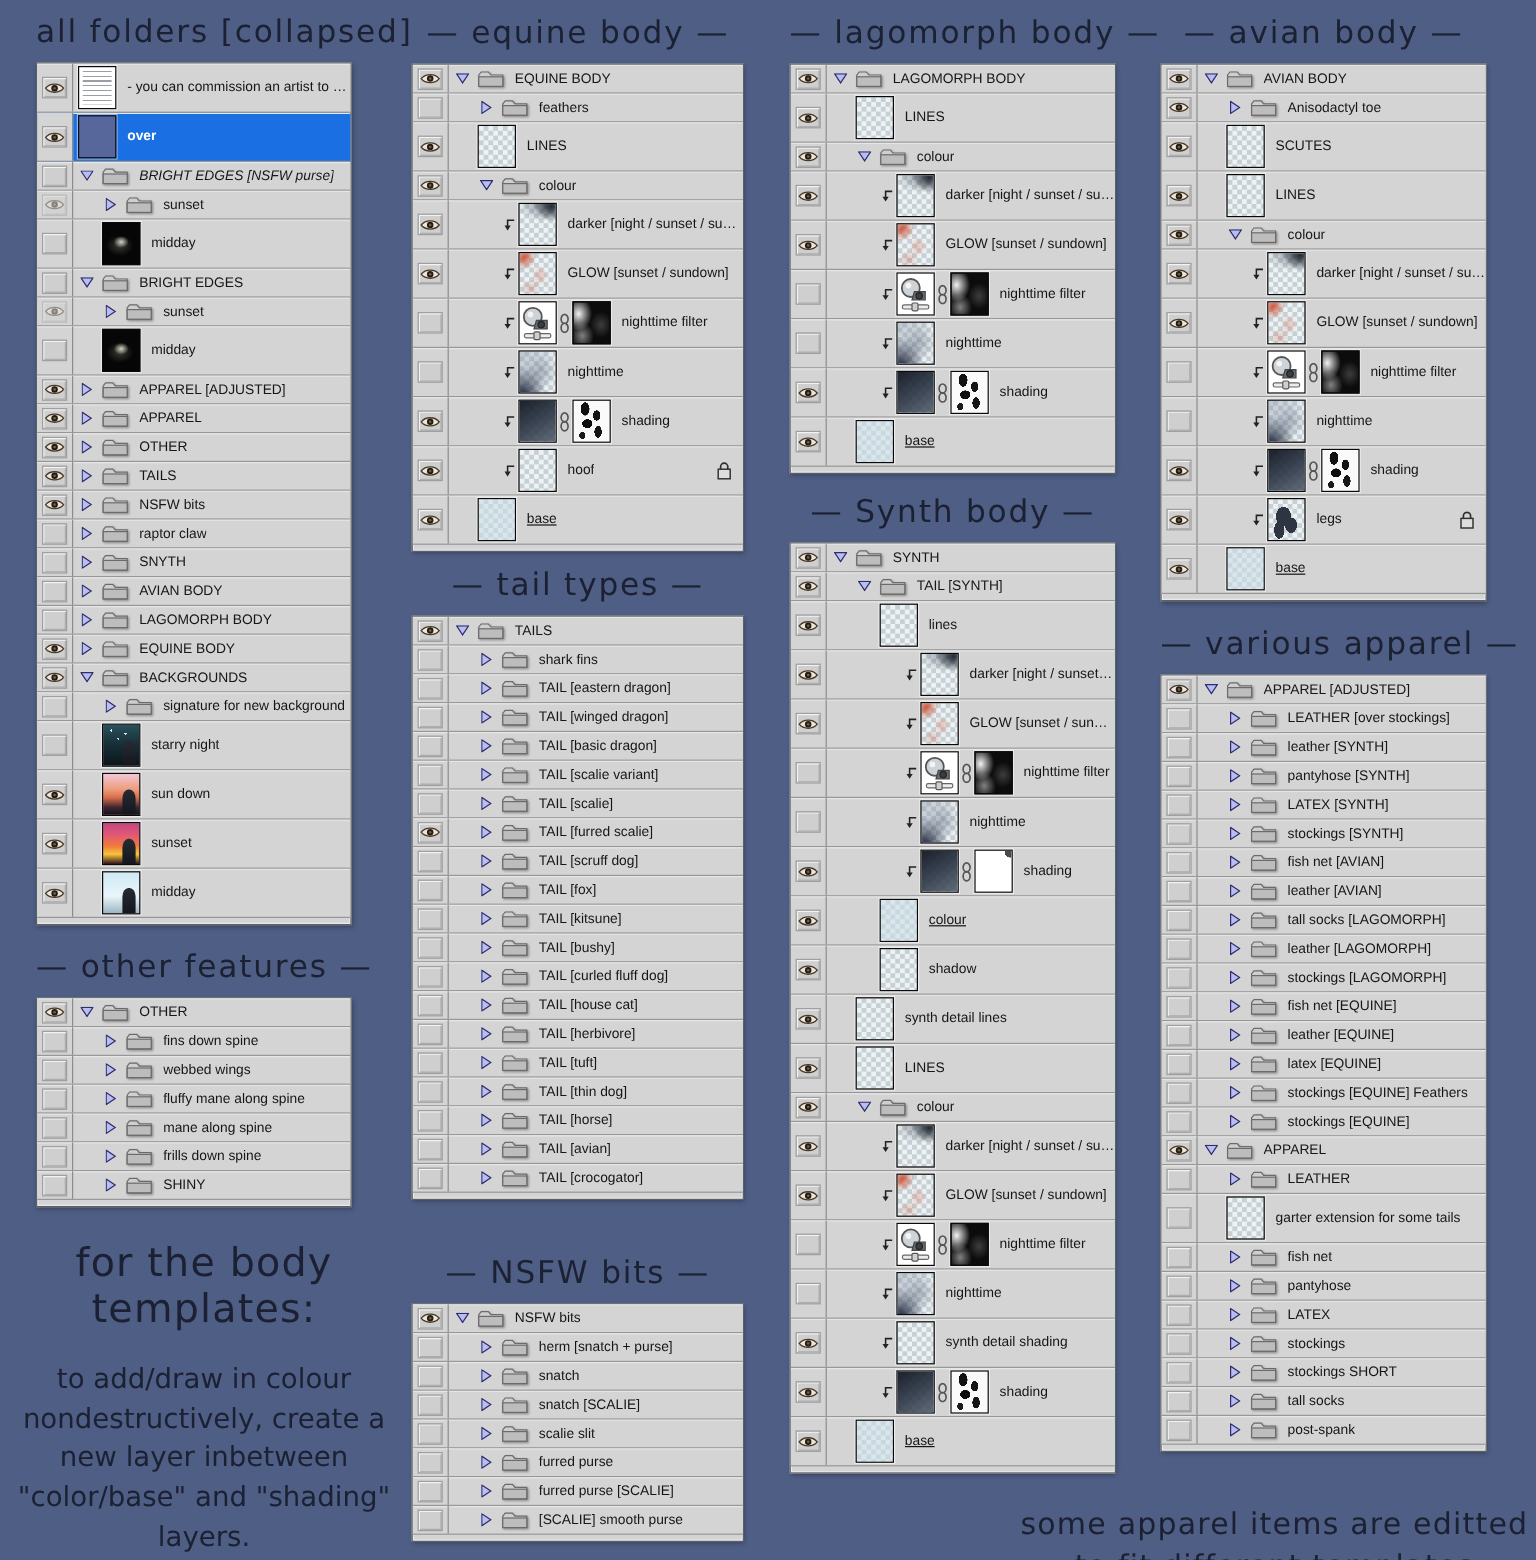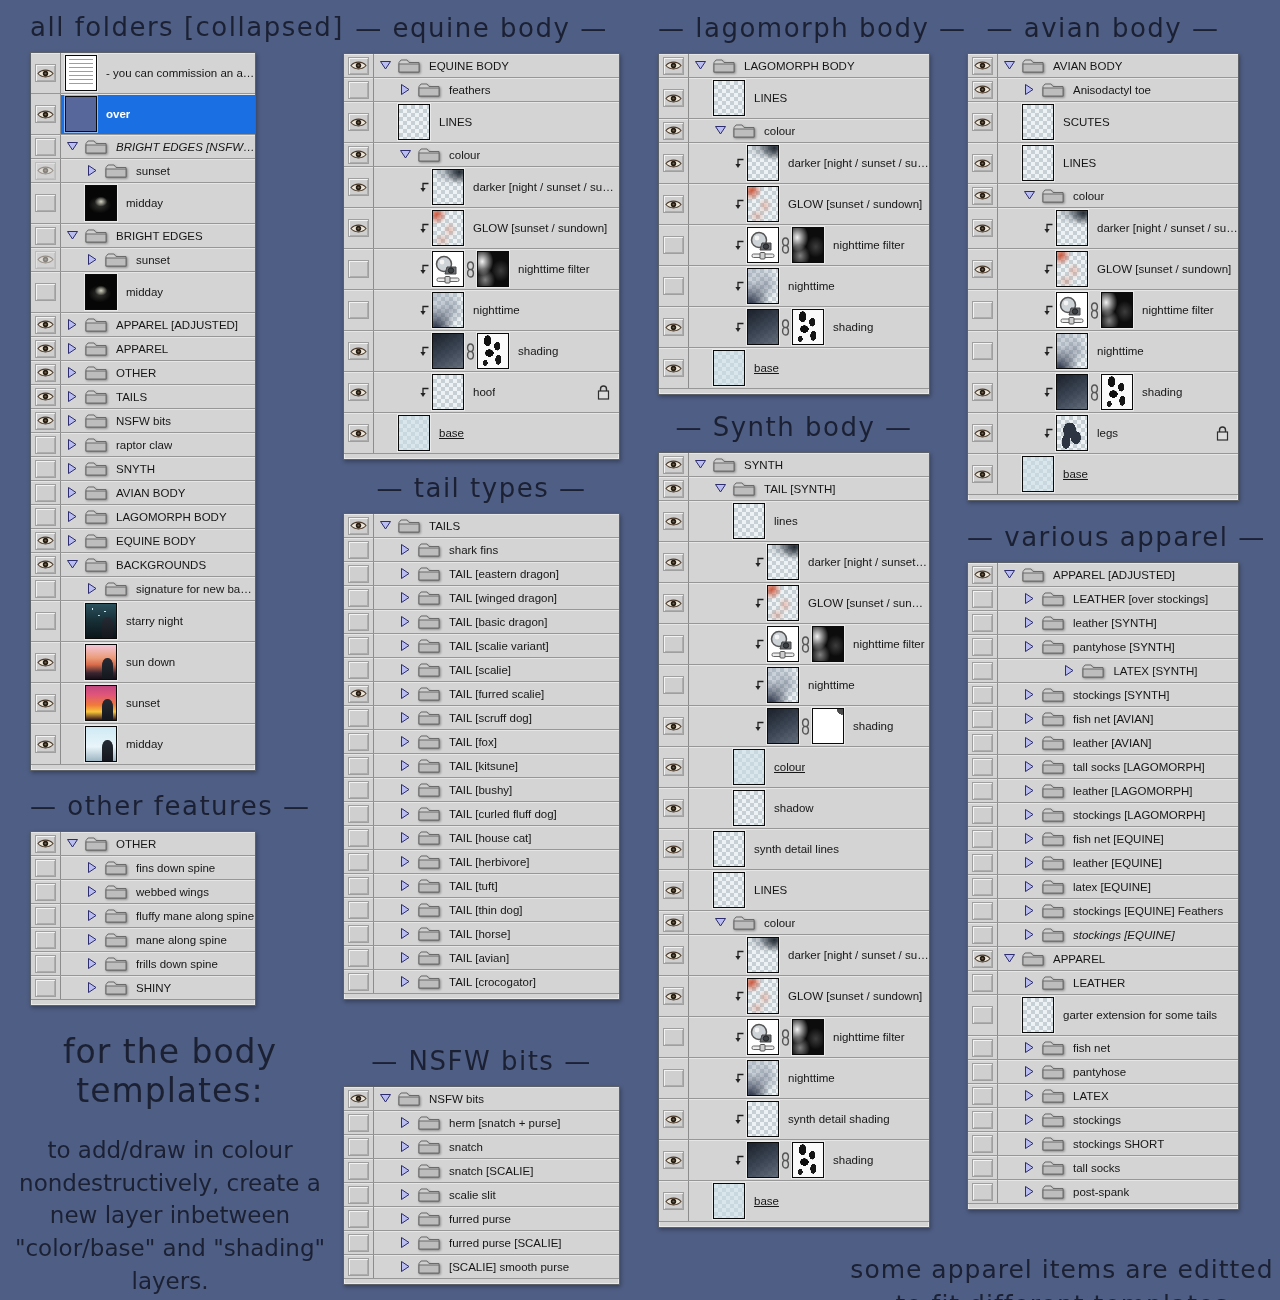--- a/index.html
+++ b/index.html
@@ -2,21 +2,21 @@
 <html><head>
 <meta charset="utf-8">
 <style>
   html,body{margin:0;padding:0}
   body{
     width:1280px;height:1300px;overflow:hidden;position:relative;
     background:#4f5e85;
     font-family:"Liberation Sans", sans-serif;
   }
   .col{position:absolute;top:0}
-  #col1{left:30px;width:226px}
+  #col1{left:30px;width:263px}
   #col2{left:343px;width:277px}
   #col3{left:658px;width:272px}
   #col4{left:967px;width:272px}
 
   .hand-title{
     font-family:"DejaVu Sans", sans-serif;
     font-size:26px;font-weight:500;color:#1b2133;
     text-align:center;letter-spacing:1.5px;white-space:nowrap;
   }
   #t0{margin:12px 0 10px}
@@ -2494,21 +2494,21 @@
               <rect x="1" y="5" width="20" height="8" fill="#bdbdbd" stroke="#6b6b6b"></rect>
             </svg>
           </span>
           <span class="lab">pantyhose [SYNTH]</span>
         </div>
       </div>
       <div class="prow t-f">
         <div class="eyecell">
           <div class="eyebox"></div>
         </div>
-        <div class="rowc" style="padding-left: 24px; justify-content: center;">
+        <div class="rowc" style="padding-left: 24px;">
           <span class="tri">
             <svg width="9" height="11" viewBox="0 0 9 11">
               <path d="M0.5 0.5 V10.5 L8 5.5 Z" fill="#b9bdf0" stroke="#2c2c6e" stroke-width="1"></path>
             </svg>
           </span>
           <span class="fold">
             <svg width="22" height="14" viewBox="0 0 22 14">
               <path d="M1 3.5 L3 1 H9 L11 3.5 H21 V13 H1 Z" fill="#cfcfcf" stroke="#6b6b6b"></path>
               <rect x="1" y="5" width="20" height="8" fill="#bdbdbd" stroke="#6b6b6b"></rect>
             </svg>
@@ -2703,21 +2703,21 @@
               <rect x="1" y="5" width="20" height="8" fill="#bdbdbd" stroke="#6b6b6b"></rect>
             </svg>
           </span>
           <span class="lab">stockings [EQUINE] Feathers</span>
         </div>
       </div>
       <div class="prow t-f">
         <div class="eyecell">
           <div class="eyebox"></div>
         </div>
-        <div class="rowc" style="padding-left: 24px; font-style: italic;">
+        <div class="rowc" style="padding-left: 24px;">
           <span class="tri">
             <svg width="9" height="11" viewBox="0 0 9 11">
               <path d="M0.5 0.5 V10.5 L8 5.5 Z" fill="#b9bdf0" stroke="#2c2c6e" stroke-width="1"></path>
             </svg>
           </span>
           <span class="fold">
             <svg width="22" height="14" viewBox="0 0 22 14">
               <path d="M1 3.5 L3 1 H9 L11 3.5 H21 V13 H1 Z" fill="#cfcfcf" stroke="#6b6b6b"></path>
               <rect x="1" y="5" width="20" height="8" fill="#bdbdbd" stroke="#6b6b6b"></rect>
             </svg>

